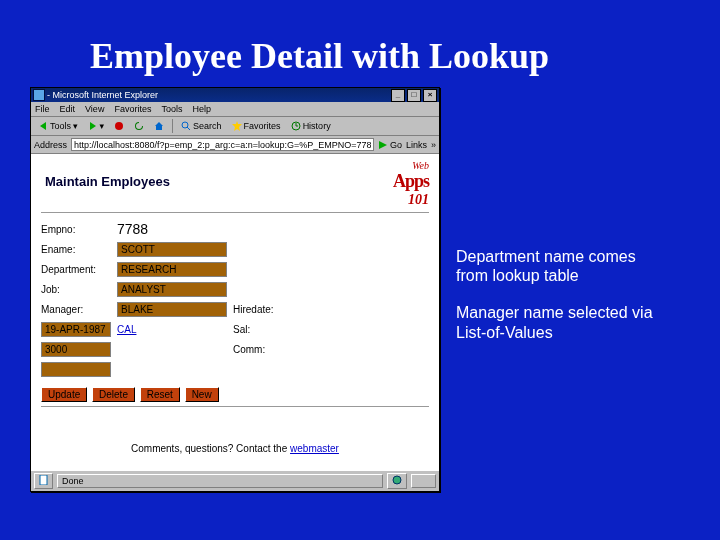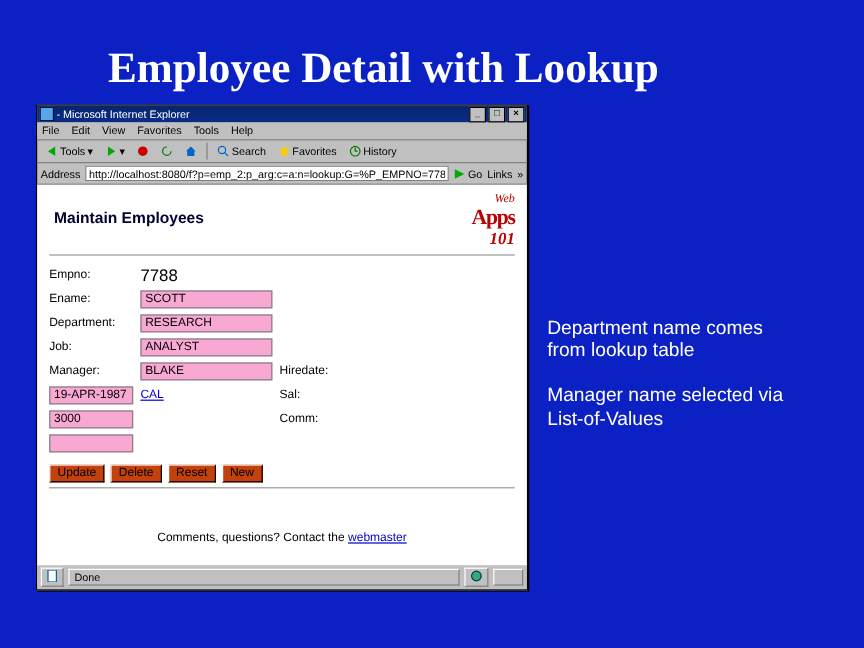--- a/index.html
+++ b/index.html
@@ -28,33 +28,33 @@
   .page-head{display:flex;align-items:center;justify-content:space-between}
   .page-head h2{font:700 13px Verdana,Arial;color:#003;margin:2px 0 8px 4px}
   .logo{text-align:right;line-height:.85}
   .logo .l1{font:italic 400 10px "Times New Roman";color:#b00}
   .logo .l2{font:700 18px "Times New Roman";color:#b00;letter-spacing:-1px}
   .logo .l3{font:italic 700 14px "Times New Roman";color:#b00}
   hr{border:none;border-top:1px solid #999;margin:4px 0 8px 0}
   .form{display:grid;grid-template-columns:70px 110px auto;row-gap:5px;column-gap:6px;align-items:center;font:400 10px Arial}
   .form label{font-size:10px}
   .form .val{font-size:14px}
-  .form input{height:15px;font-size:10px;padding:0 3px;border:1px solid #808080;background:#f9a8d4;color:#000;box-sizing:border-box;width:100%}
+  .form input{height:15px;font-size:10px;padding:0 3px;border:1px solid #808080;background:#a16207;color:#000;box-sizing:border-box;width:100%}
   .lov{color:#00c;text-decoration:underline;font-size:10px}
   .btnrow{margin-top:10px}
   .btnrow button{font:400 10px Arial;padding:1px 6px;background:#c2410c;border:1px solid #000;border-top-color:#fff;border-left-color:#fff;margin-right:2px}
   .footer{margin-top:36px;text-align:center;font:400 10px Arial}
   .footer a{color:#00c;text-decoration:underline}
   
   .status{display:flex;align-items:center;gap:4px;padding:2px 3px;border-top:1px solid #fff;font-size:9px;background:#c0c0c0}
   .status .cell{border:1px solid #808080;border-top-color:#fff;border-left-color:#fff;padding:1px 4px;background:#c0c0c0}
   .status .grow{flex:1}
   
   .notes{font-family:Arial,sans-serif;font-size:16px;color:#fff;width:210px;padding-top:160px;line-height:1.2}
-  .notes p{margin:17px 0 18px 0}
+  .notes p{margin:0 0 18px 0}
 </style>
 </head>
 <body>
 
 <h1 class="slide-title">Employee Detail with Lookup</h1>
 
 <div class="slide-body">
   <div class="browser">
 
     <div class="tb">

